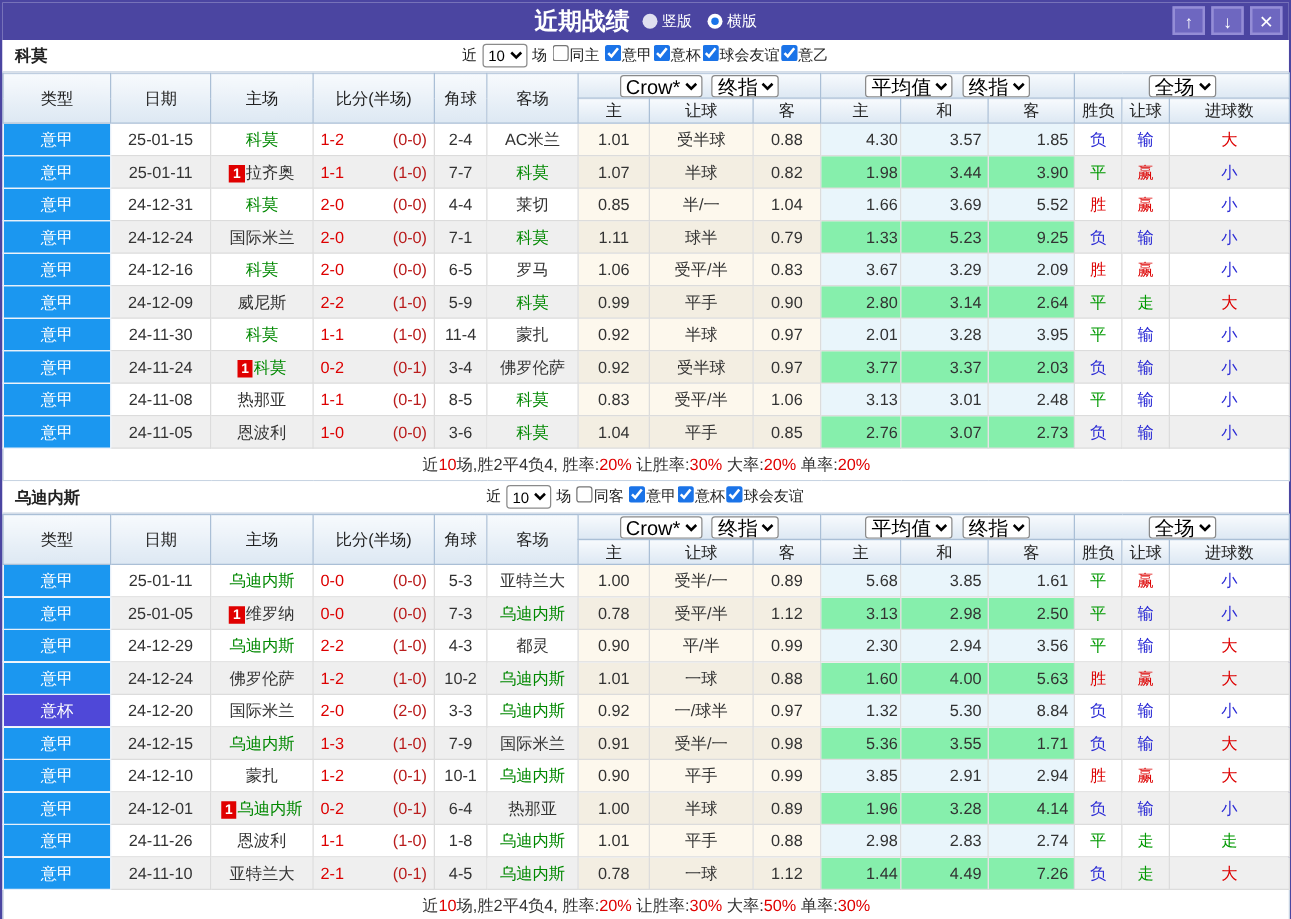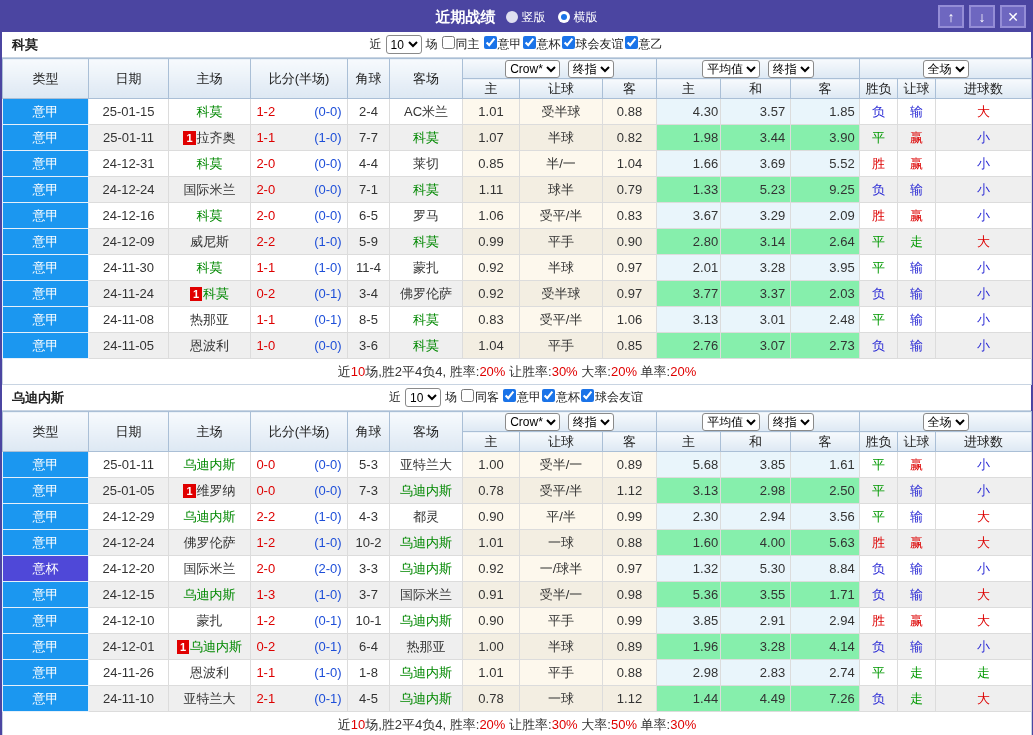--- a/index.html
+++ b/index.html
@@ -2,21 +2,21 @@
 <html><head>
 <meta charset="utf-8">
 <style>
   * { margin:0; padding:0; box-sizing:border-box; }
   body { font-family:"Liberation Sans","DejaVu Sans",sans-serif; background:#fff; }
   .widget { width:1033px; border:2px solid #4b45a1; background:#fff; }
 
   
   .titlebar { height:30px; background:#4b45a1; display:flex; align-items:center; position:relative; color:#fff; }
   .titlebar-center { flex:1; display:flex; justify-content:center; align-items:center; gap:10px; }
-  .title-text { font-size:15px; font-weight:bold; }
+  .title-text { font-size:19px; font-weight:bold; }
   .radio-group { display:flex; align-items:center; gap:12px; font-size:12px; }
   .radio-opt { display:flex; align-items:center; gap:4px; cursor:pointer; }
   .rdot { width:12px; height:12px; border-radius:50%; background:#dfdff0; display:inline-block; }
   .rdot.sel { background:#fff; position:relative; }
   .rdot.sel::after { content:""; position:absolute; left:3px; top:3px; width:6px; height:6px; border-radius:50%; background:#1a73e8; }
   .tb-buttons { position:absolute; right:5px; top:3px; display:flex; gap:5px; }
   .tb-btn { width:26px; height:23px; background:#6e67c0; border:2px solid #948dd6; color:#fff; font-size:14px; font-weight:bold; display:flex; align-items:center; justify-content:center; cursor:pointer; line-height:1; }
 
   
   .section-head { height:26px; position:relative; display:flex; align-items:center; background:#fff; border-bottom:1px solid #c8d4e2; }
@@ -25,28 +25,28 @@
   .filter select { font-size:12px; height:19px; border:1px solid #8a8a8a; border-radius:3px; background:#fff; }
   .filter label { display:flex; gap:1px; cursor:pointer; }
   .filter input[type=checkbox] { width:13px; height:13px; accent-color:#1a73e8; }
   .league-checks { display:flex; align-items:center; }
   .league-checks label { margin-right:1px; }
 
   
   table { border-collapse:collapse; table-layout:fixed; width:1029px; font-size:13px; }
   th, td { border:1px solid #c6d2e0; text-align:center; overflow:hidden; white-space:nowrap; }
   thead th { background:linear-gradient(#f7fafd,#dde8f3); color:#222; font-weight:normal; height:20px; border-color:#aabfd6; }
-  thead select { font-size:12px; height:18px; border:1px solid #8a8a8a; border-radius:3px; background:#fff; margin:0 2px; }
+  thead select { font-size:16px; height:18px; border:1px solid #8a8a8a; border-radius:3px; background:#fff; margin:0 2px; }
   tbody td { height:26px; border-color:#dcdcdc; color:#333; }
 
   td.c-type { background:#1b97f0; color:#fff; border-color:#e6f0fa; }
   td.c-type.cup { background:#4f48d8; }
   td.c-team .focus { color:#008800; }
   td.c-score .ft { color:#dd0000; }
-  td.c-score .ht { color:#1d4ed8;margin-left:39px; }
+  td.c-score .ht { color:#b91c1c;margin-left:39px; }
   .badge { display:inline-block; background:#e00000; color:#fff; font-size:11px; font-weight:bold; padding:0 3px; margin-right:1px; line-height:14px; }
 
   tr td.c-plain, tr td.c-team, tr td.c-score, tr td.c-res { background:#fff; }
   tr.even td.c-plain, tr.even td.c-team, tr.even td.c-score, tr.even td.c-res { background:#efefef; }
   td.c-odds { background:#fdf8ed; }
   tr.even td.c-odds { background:#f3eee2; }
   td.c-avg { background:#e9f5fb;padding-left:34px; }
   tr.even td.c-avg { background:#86efac; }
 
   td.c-res.r { color:#dd0000; }
@@ -506,21 +506,21 @@
             <td class="c-avg">8.84</td>
             <td class="c-res b">负</td>
             <td class="c-res b">输</td>
             <td class="c-res b">小</td>
           </tr>
           <tr class="even">
             <td class="c-type">意甲</td>
             <td class="c-plain">24-12-15</td>
             <td class="c-team"><span class="focus">乌迪内斯</span></td>
             <td class="c-score"><span class="ft">1-3</span><span class="ht">(1-0)</span></td>
-            <td class="c-plain">3-7</td>
+            <td class="c-plain">7-9</td>
             <td class="c-team"><span>国际米兰</span></td>
             <td class="c-odds">0.91</td>
             <td class="c-odds">受半/一</td>
             <td class="c-odds">0.98</td>
             <td class="c-avg">5.36</td>
             <td class="c-avg">3.55</td>
             <td class="c-avg">1.71</td>
             <td class="c-res b">负</td>
             <td class="c-res b">输</td>
             <td class="c-res r">大</td>

